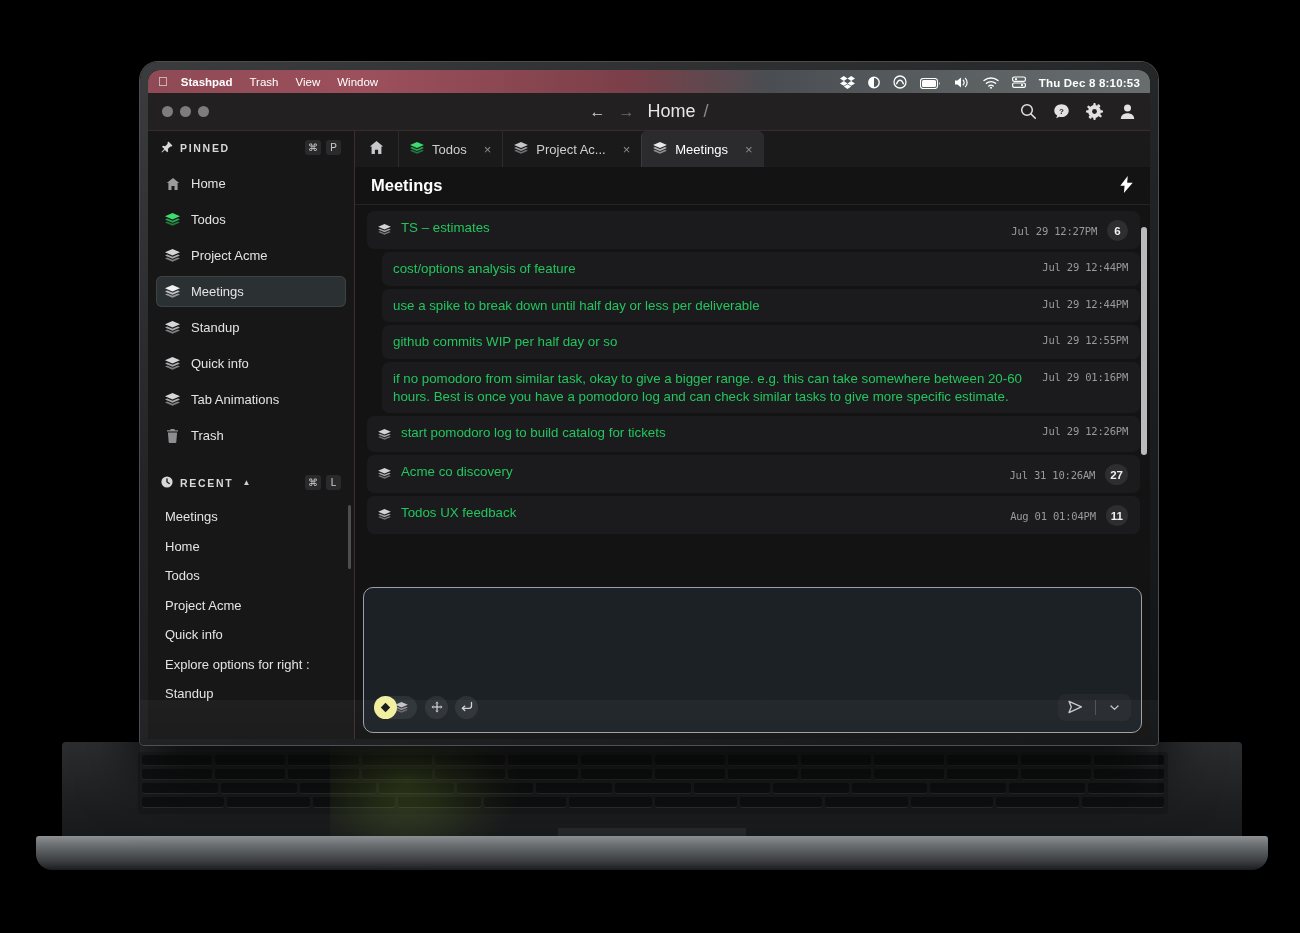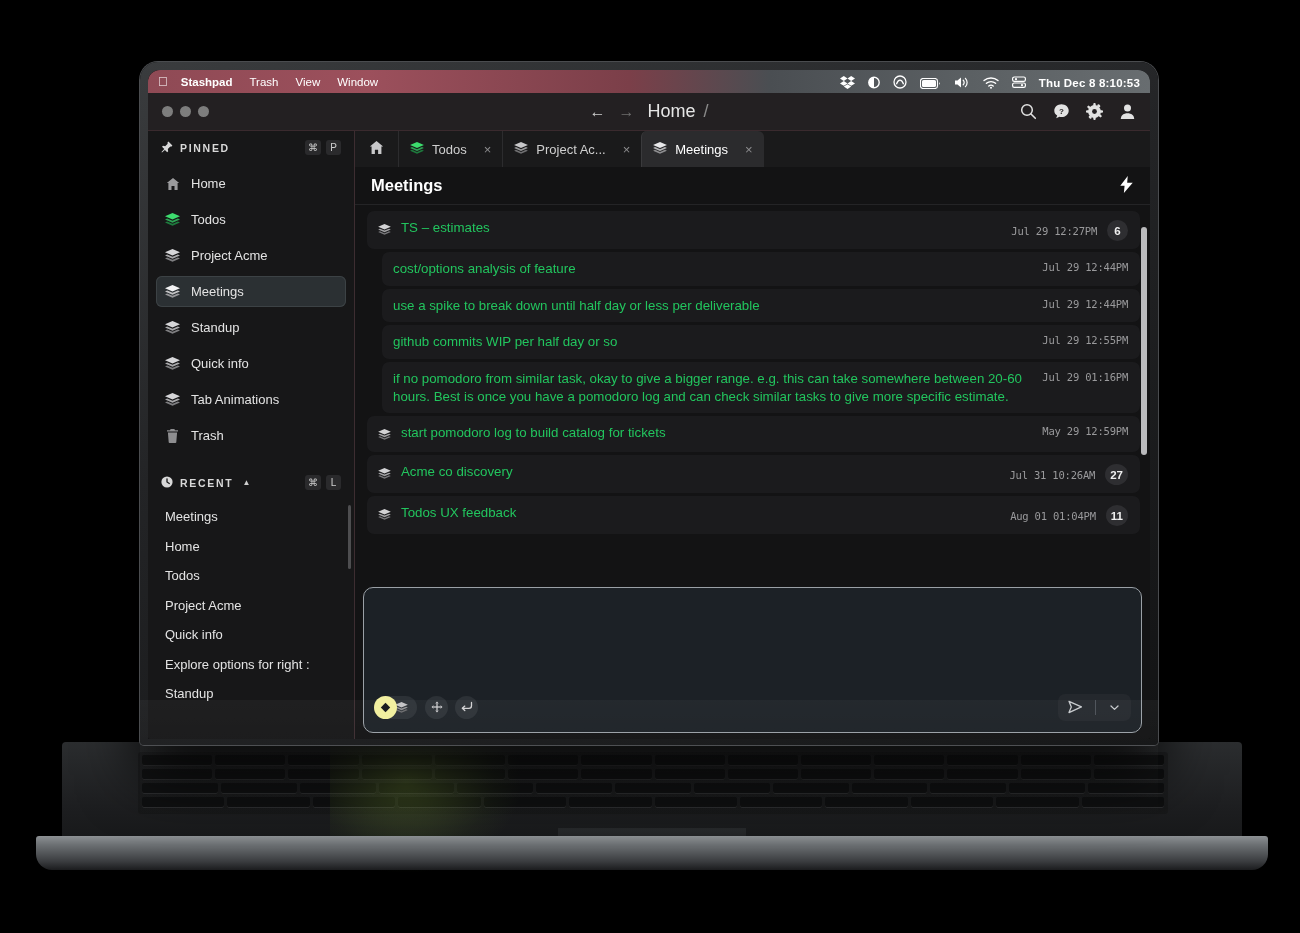--- a/index.html
+++ b/index.html
@@ -598,21 +598,21 @@
             <div class="note">
               <span class="nico">
                 <svg width="13" height="11" viewBox="0 0 15 13">
                         <path d="M7.5 0L0 3.3l7.5 3.3L15 3.3z" fill="#d2d2d4"></path>
                         <path d="M0 6.4l7.5 3.3L15 6.4l-2.1-.9-5.4 2.3L2.1 5.5z" fill="#a2a2a4"></path>
                         <path d="M0 9.4l7.5 3.3L15 9.4l-2.1-.9-5.4 2.3-5.4-2.3z" fill="#77777a"></path>
                       </svg>
               </span>
               <span class="ntext">start pomodoro log to build catalog for tickets</span>
               <span class="nmeta">
-                      <span class="ntime">May 29 12:59PM</span>
+                      <span class="ntime">Jul 29 12:26PM</span>
                     </span>
             </div>
 
             <div class="note">
               <span class="nico">
                 <svg width="13" height="11" viewBox="0 0 15 13">
                         <path d="M7.5 0L0 3.3l7.5 3.3L15 3.3z" fill="#d2d2d4"></path>
                         <path d="M0 6.4l7.5 3.3L15 6.4l-2.1-.9-5.4 2.3L2.1 5.5z" fill="#a2a2a4"></path>
                         <path d="M0 9.4l7.5 3.3L15 9.4l-2.1-.9-5.4 2.3-5.4-2.3z" fill="#77777a"></path>
                       </svg>

